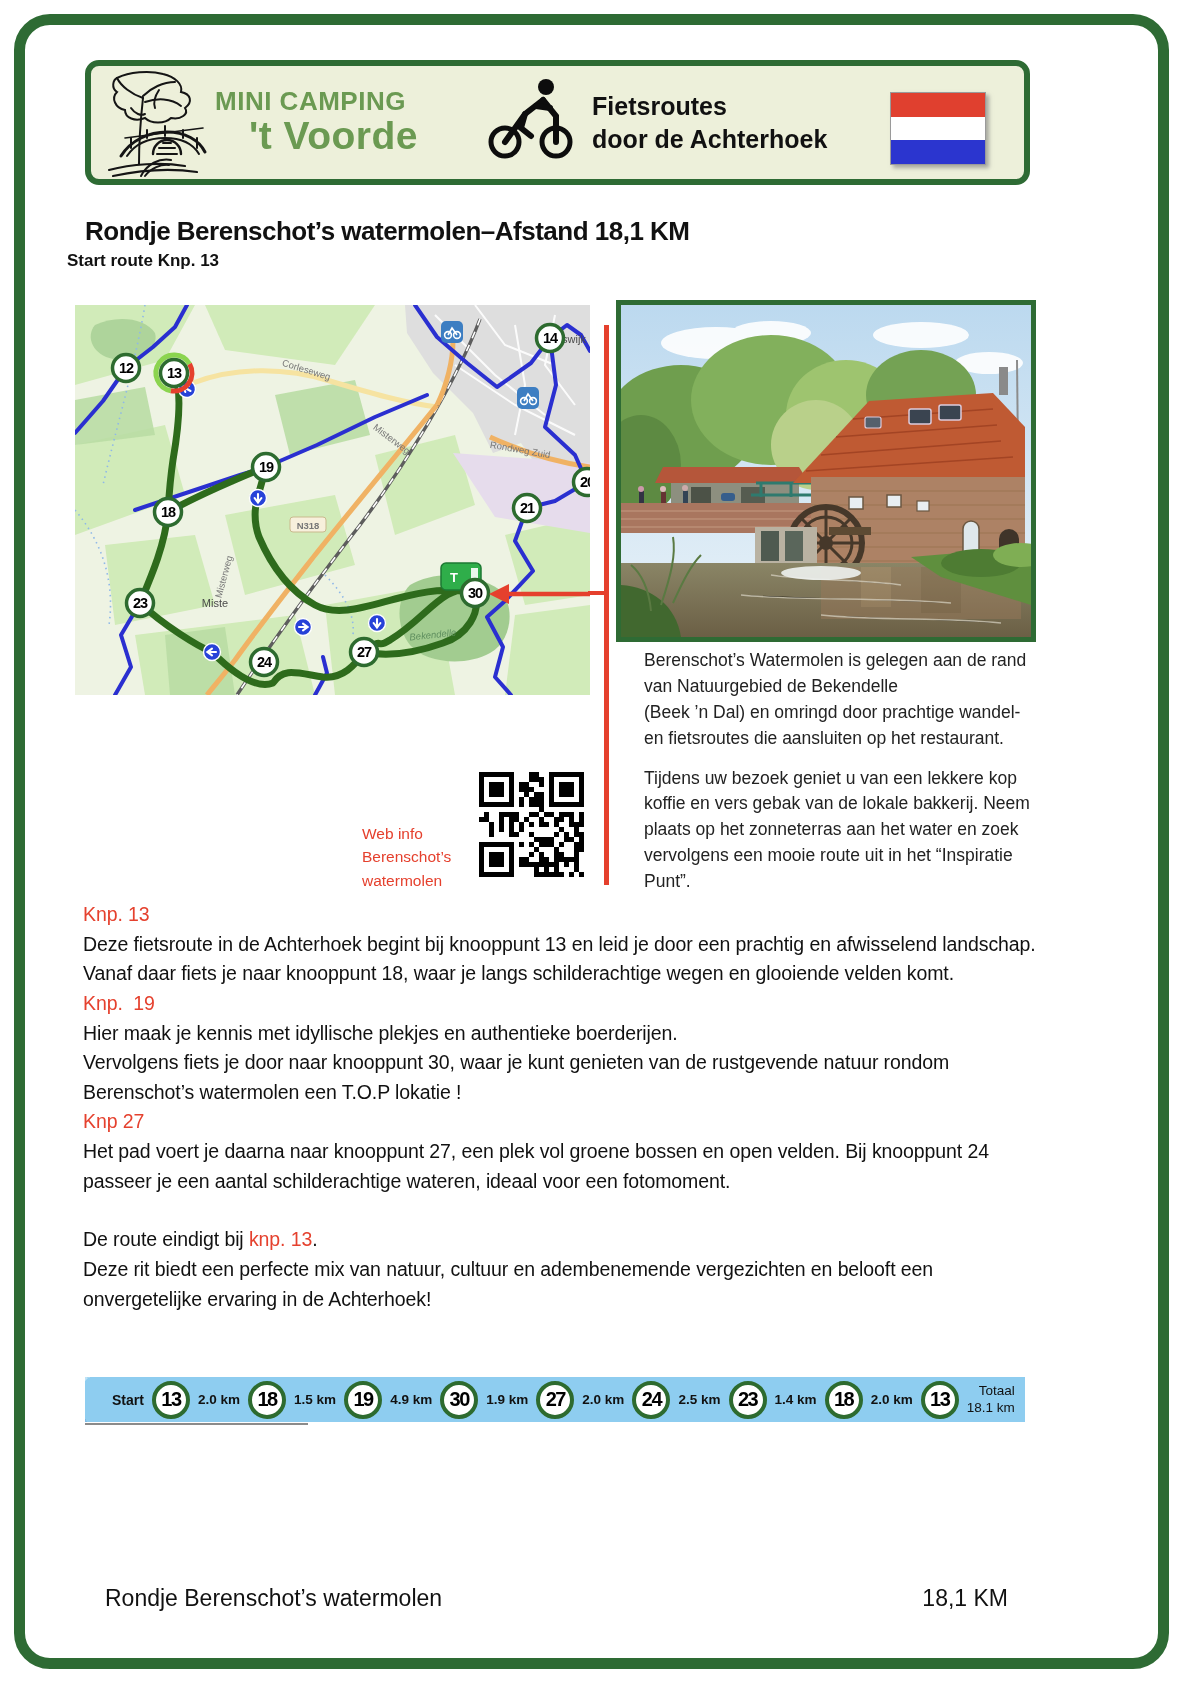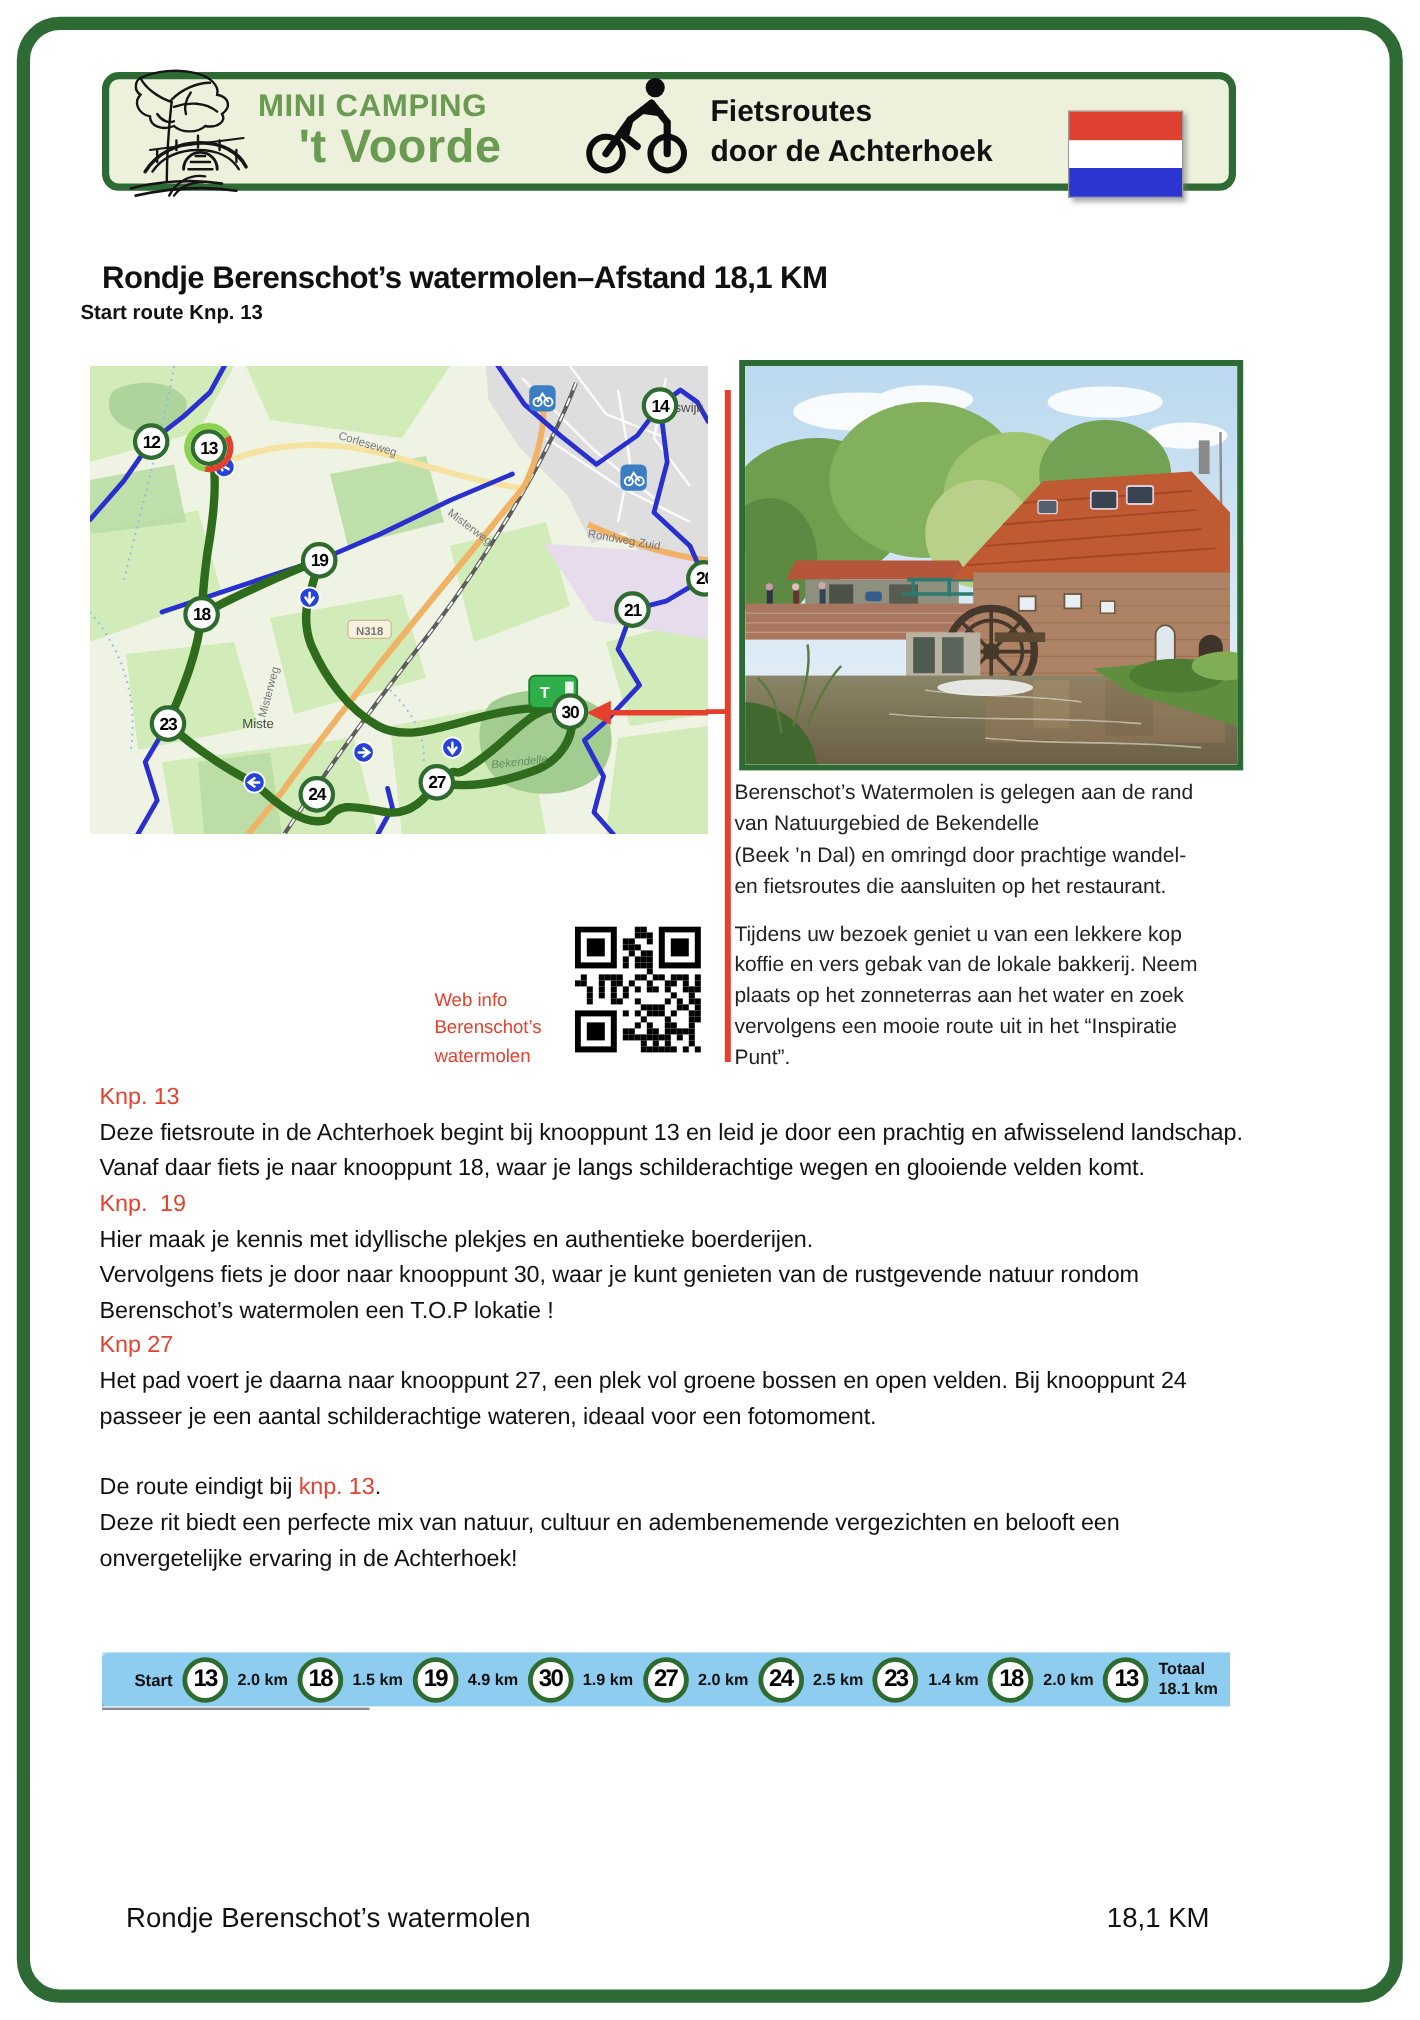--- a/index.html
+++ b/index.html
@@ -1,42 +1,42 @@
 <!DOCTYPE html>
 <html><head>
 <meta charset="utf-8">
 <style>
   html,body{margin:0;padding:0;background:#ffffff;}
   .page{position:relative;width:1183px;height:1683px;background:#fff;overflow:hidden;
         font-family:"Liberation Sans",sans-serif;color:#111;}
   .frame{position:absolute;left:14px;top:14px;right:14px;bottom:14px;
          border:11px solid #2e6b34;border-radius:36px;}
   
-  .header-box{position:absolute;left:85px;top:60px;width:945px;height:99px;box-sizing:border-box;
+  .header-box{position:absolute;left:85px;top:60px;width:945px;height:125px;box-sizing:border-box;
               background:#edf0da;border:6px solid #2e6b34;border-radius:14px;
               display:flex;align-items:center;}
   .logo-art{margin-left:10px;flex:0 0 auto;}
   .logo-text{margin-left:-4px;color:#6b9a52;font-weight:bold;line-height:1.05;}
   .logo-text .l1{font-size:26px;letter-spacing:.5px;}
   .logo-text .l2{font-size:39px;padding-left:34px;letter-spacing:.5px;}
   .bike-wrap{margin-left:70px;flex:0 0 auto;}
   .brand-title{margin-left:16px;font-weight:bold;font-size:25px;line-height:1.3;white-space:pre-line;}
   .flag{position:absolute;right:38px;top:26px;width:94px;height:71px;border:1px solid #9a9a9a;
         box-shadow:3px 3px 4px rgba(120,120,120,.6);display:flex;flex-direction:column;}
   .flag div{flex:1;}
   
   .title-row{position:absolute;left:85px;top:216px;width:945px;display:flex;justify-content:flex-start;
              font-size:26px;font-weight:bold;letter-spacing:-.5px;}
   .subtitle{position:absolute;left:67px;top:251px;font-size:17px;font-weight:bold;}
   
   .map-svg{position:absolute;left:75px;top:305px;}
   .red-divider{position:absolute;left:604px;top:325px;width:5px;height:560px;background:#e5402d;}
   .red-bridge{position:absolute;left:588px;top:591px;width:18px;height:4px;background:#e5402d;}
   .photo-svg{position:absolute;left:616px;top:300px;border:5px solid #2e6b34;}
-  .info-text{position:absolute;left:612px;top:648px;width:412px;font-size:17.5px;line-height:1.48;
+  .info-text{position:absolute;left:644px;top:648px;width:412px;font-size:17.5px;line-height:1.48;
              color:#222;}
   .info-text p{margin:0 0 14px 0;white-space:pre-line;}
   .qr-caption{position:absolute;left:362px;top:822px;width:120px;color:#e5402d;font-size:15.5px;
               line-height:1.5;white-space:pre-line;}
   .qr-svg{position:absolute;left:479px;top:772px;}
   
   .sections{position:absolute;left:83px;top:900px;width:957px;font-size:19.5px;line-height:1.52;
             letter-spacing:-.1px;}
   .sec-h{color:#e5412e;white-space:pre-wrap;}
   .sec-b{white-space:pre-line;}
@@ -49,21 +49,21 @@
          padding:0 10px 0 27px;
          background-image:
            linear-gradient(115deg,rgba(255,255,255,.28) 0 2px,transparent 2px 90px),
            linear-gradient(62deg,rgba(110,165,215,.5) 0 2px,transparent 2px 120px),
            linear-gradient(150deg,rgba(255,255,255,.22) 0 3px,transparent 3px 70px);}
   .strip .start{font-weight:bold;font-size:14px;}
   .strip .knp{width:38px;height:38px;border-radius:50%;background:#fff;border:4px solid #2d6b2f;
               box-sizing:border-box;display:flex;align-items:center;justify-content:center;
               font-weight:bold;font-size:20px;letter-spacing:-1.5px;color:#000;}
   .strip .dist{font-weight:bold;font-size:13.5px;}
-  .strip .total{font-weight:bold;font-size:13.5px;line-height:1.2;text-align:left;}
+  .strip .total{font-weight:normal;font-size:13.5px;line-height:1.2;text-align:right;}
   .strip-underline{position:absolute;left:85px;top:1423px;width:223px;height:2px;background:#8b8b8b;}
   
   .footer{position:absolute;left:85px;top:1585px;width:923px;display:flex;justify-content:space-between;
           font-size:23px;}
   .footer .fl{margin-left:20px;}
 </style>
 </head>
 <body>
 
 <div class="page">

